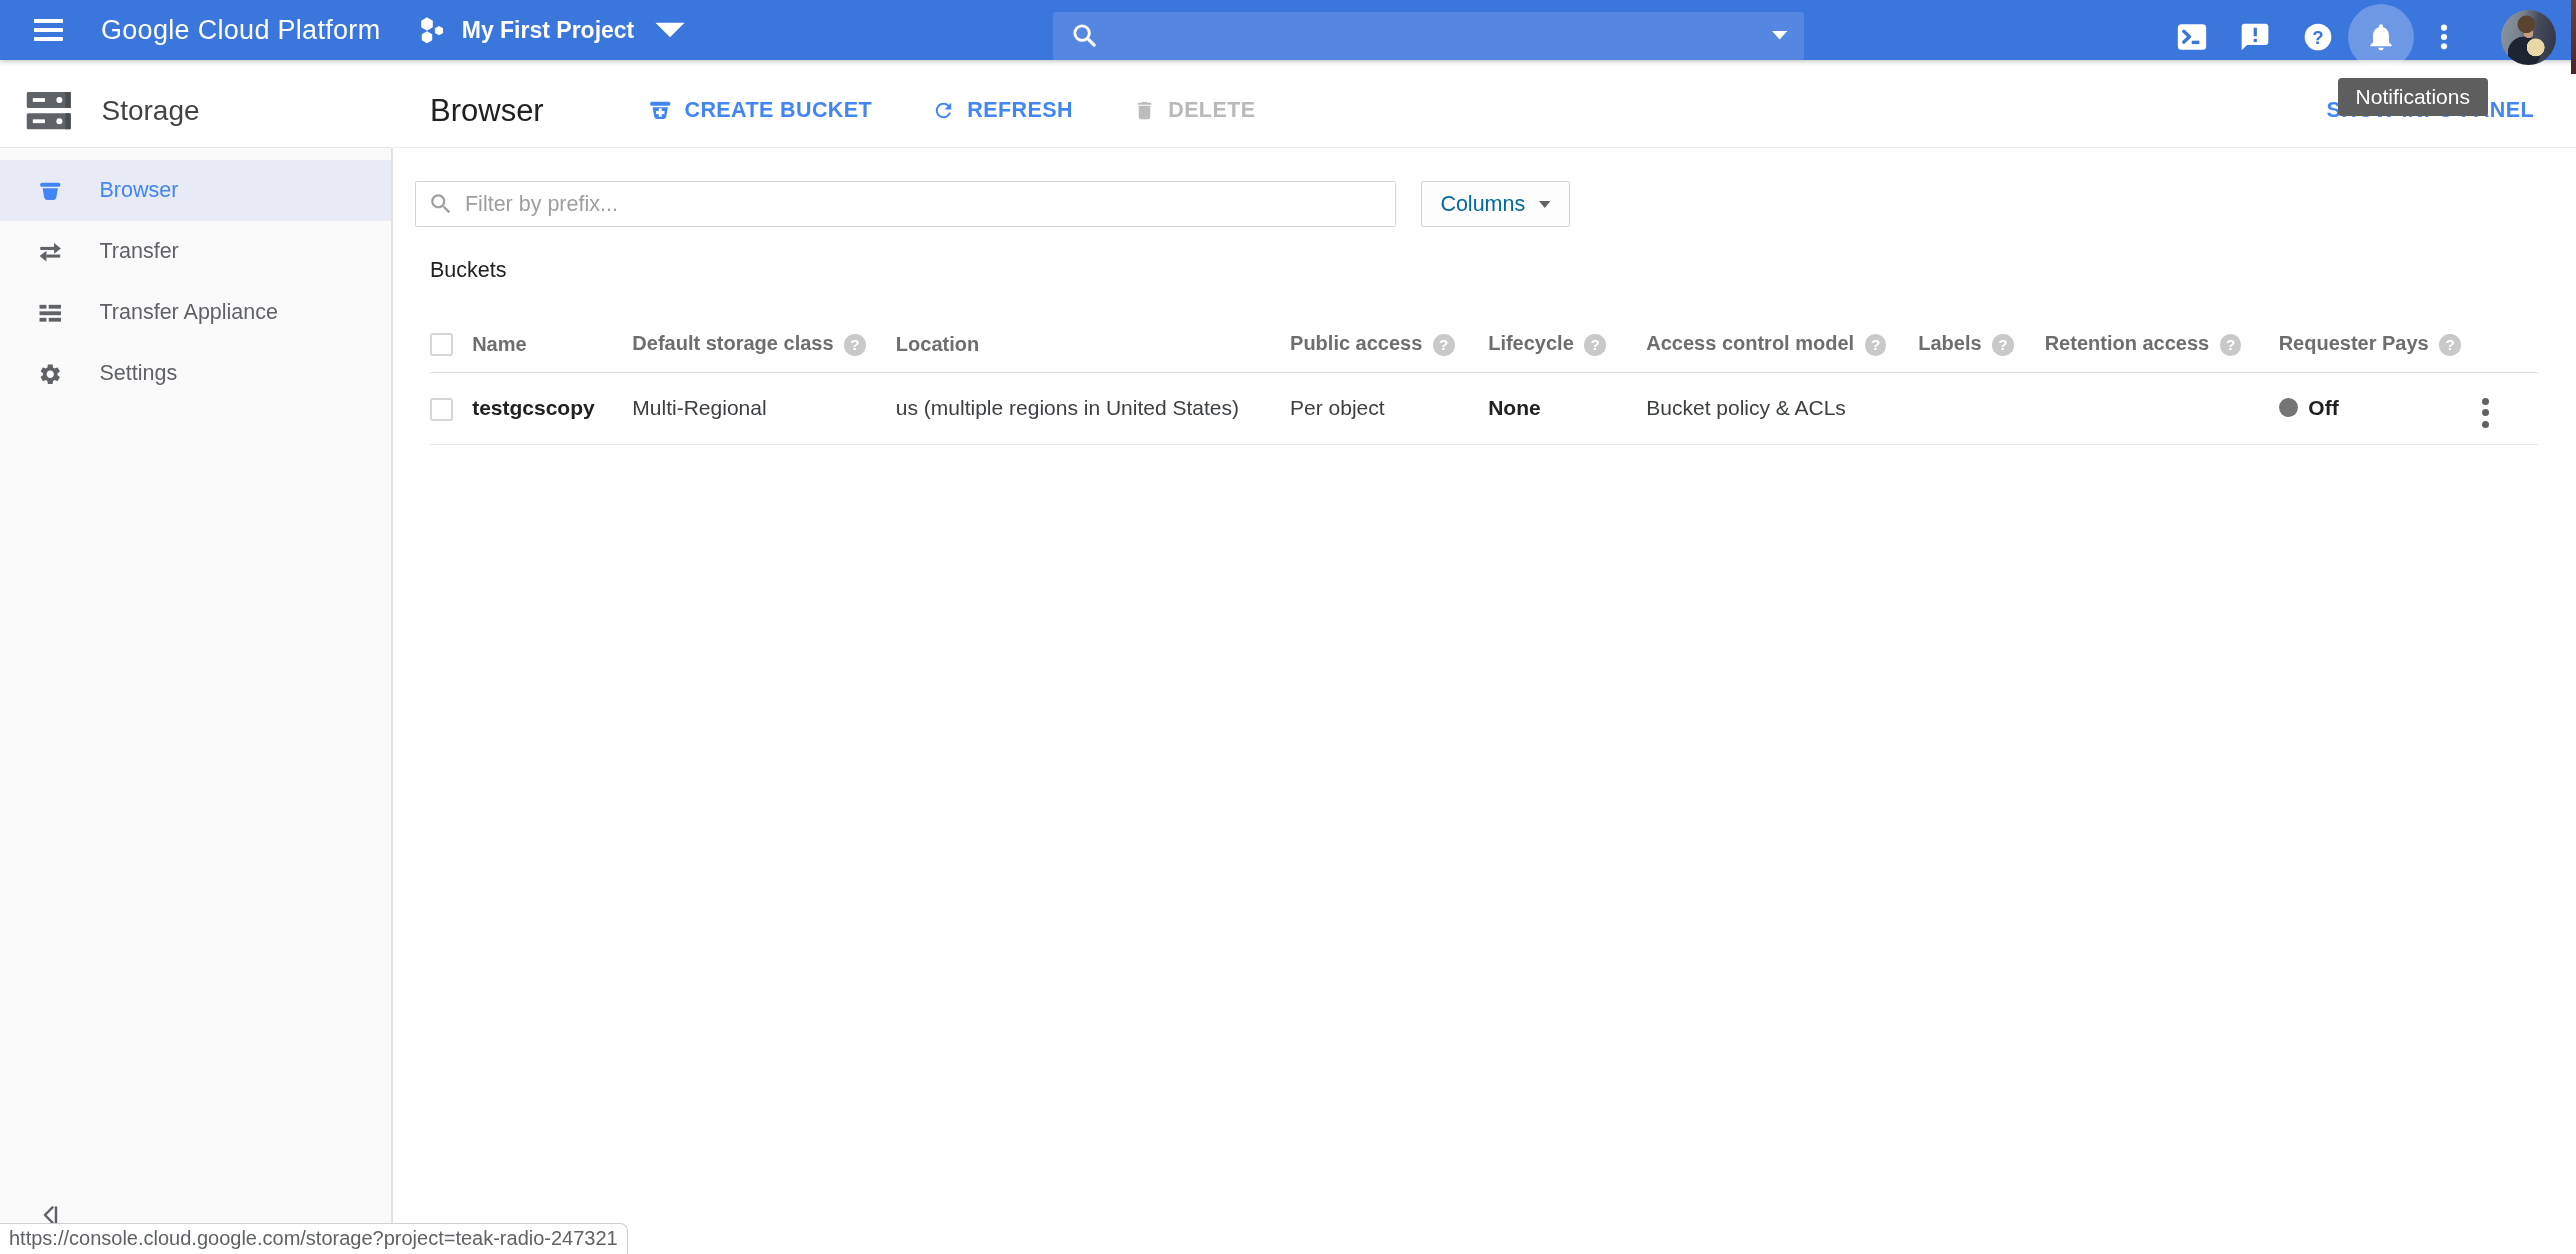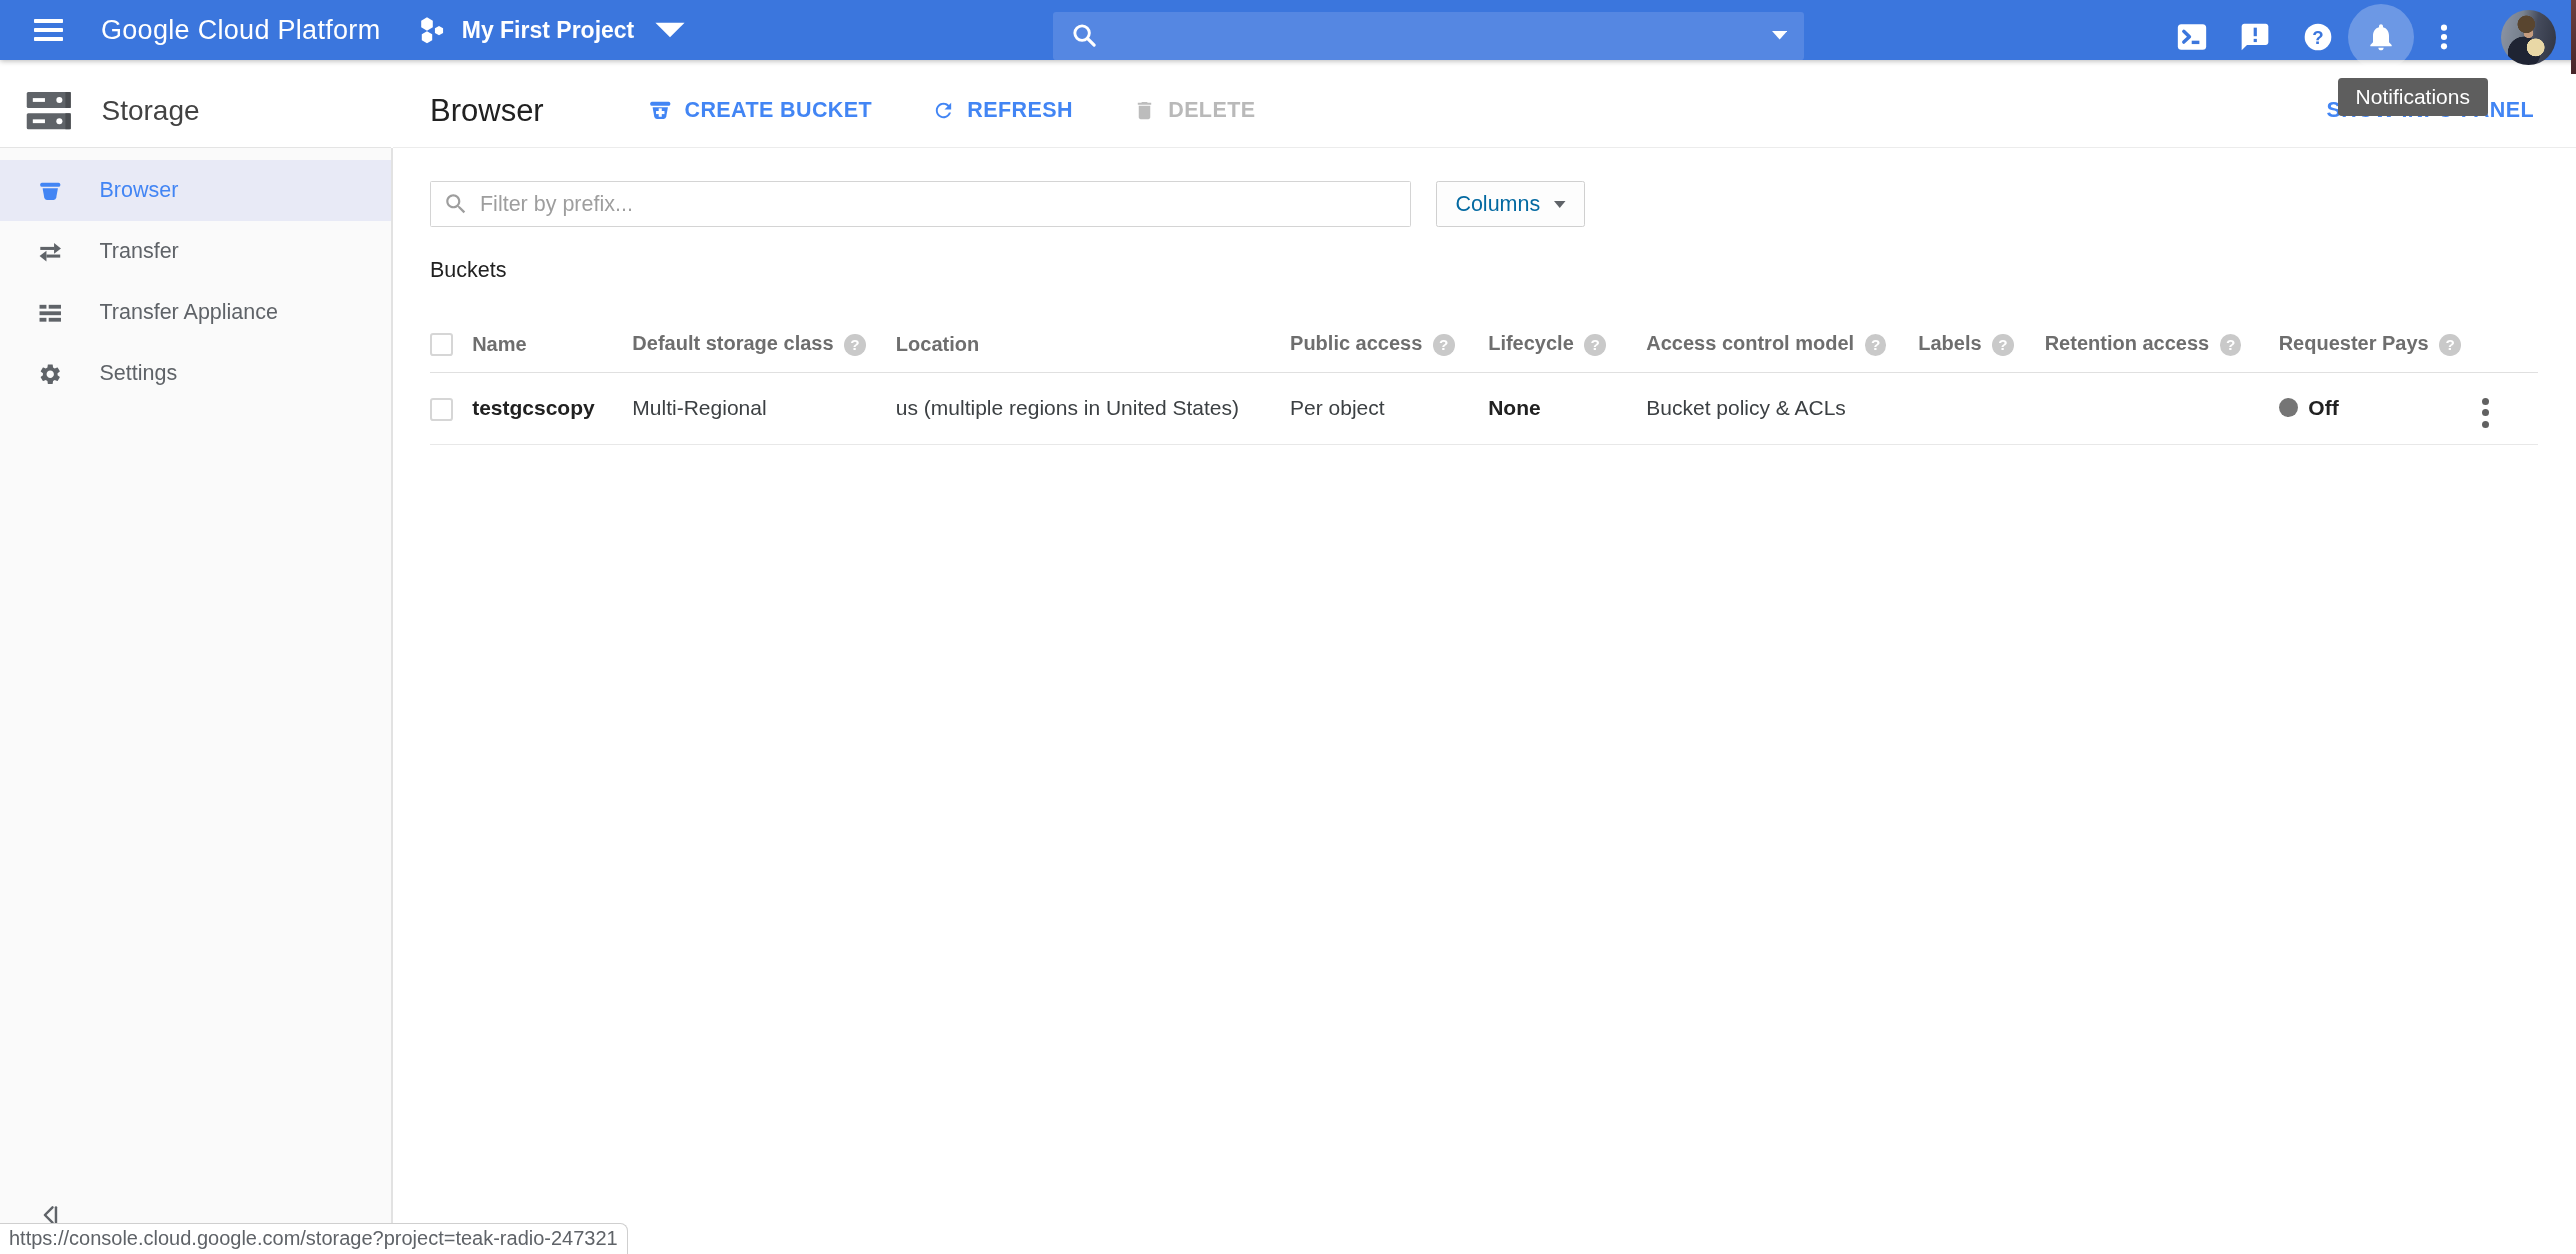--- a/index.html
+++ b/index.html
@@ -65,21 +65,21 @@
   .toolbar { height: 74px; display: flex; align-items: center; padding: 0 42px 0 37px;
     border-bottom: 1.5px solid #ececec; position: relative; }
   .page-title { font-size: 31px; color: #212121; font-weight: 400; margin-right: 104px; }
   .tool-btn { display: flex; align-items: center; gap: 12.3px; background: none; border: none; cursor: pointer;
     font-family: "Liberation Sans", sans-serif; font-size: 21.5px; font-weight: 700; letter-spacing: 0.4px;
     color: #4285f4; margin-right: 60px; }
   .tool-btn.disabled { color: #b9b9b9; cursor: default; }
   .panel-btn { margin: 0 0 0 auto; background: none; border: none; cursor: pointer;
     font-family: "Liberation Sans", sans-serif; font-size: 21.5px; font-weight: 700; letter-spacing: 0.4px; color: #4285f4; }
 
-  .filter-row { display: flex; align-items: flex-start; margin: 33px 38px 0 37px; }
+  .filter-row { display: flex; align-items: flex-start; margin: 33px 38px 0 22px; }
   .filter-box { width: 981px; height: 46px; border: 1.5px solid #d4d4d4; border-radius: 1.5px;
     display: flex; align-items: center; padding: 0 12.3px; background: #fff; }
   .filter-box input { flex: 1; border: none; outline: none; font-size: 21.5px; color: #212121;
     margin-left: 10.7px; font-family: "Liberation Sans", sans-serif; }
   .filter-box input::placeholder { color: #9e9e9e; }
   .columns-btn { margin-left: 25px; height: 46px; padding: 0 18.4px; border: 1.5px solid #d0d0d0; border-radius: 2.3px;
     background: #fdfdfd; display: flex; align-items: center; gap: 14px; cursor: pointer;
     font-family: "Liberation Sans", sans-serif; font-size: 21.5px; color: #0369a1; }
 
   .section-label { margin: 31px 0 0 37px; font-size: 21.5px; color: #212121; }

